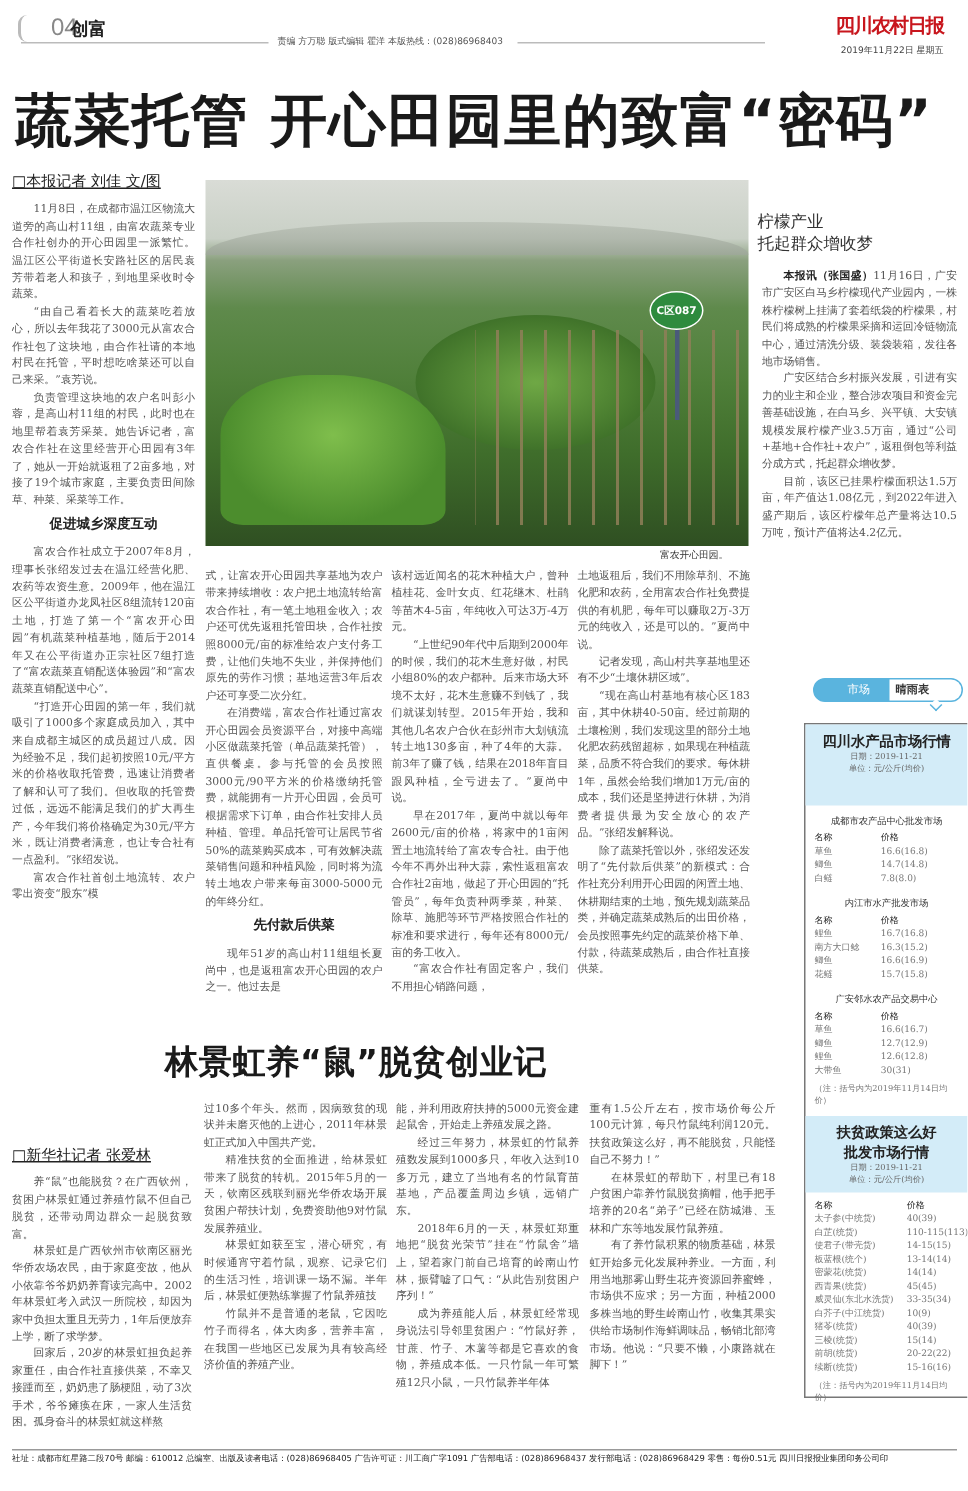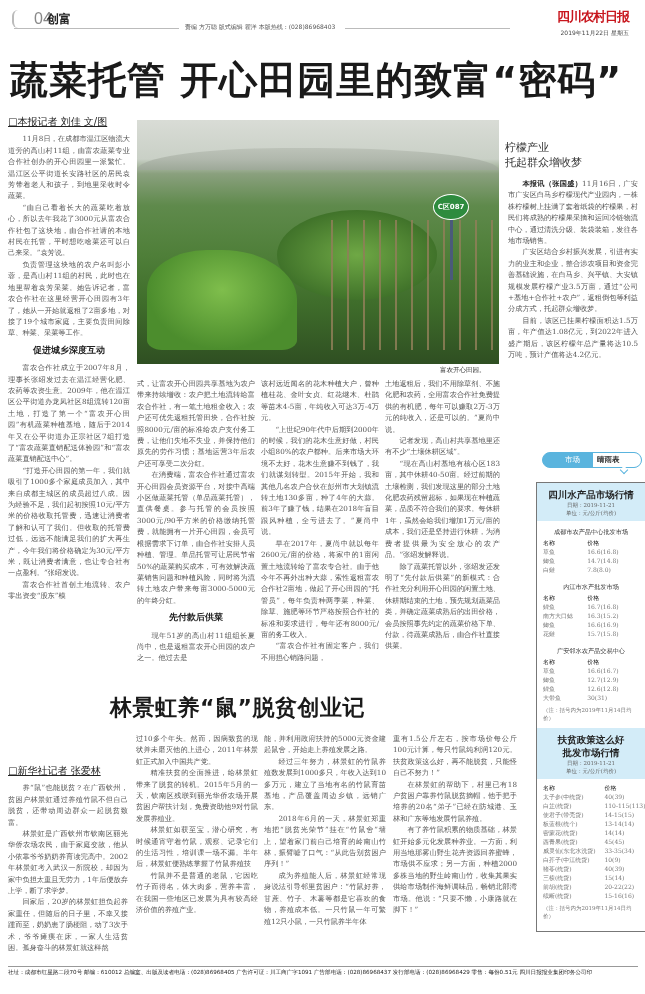--- a/index.html
+++ b/index.html
@@ -34,21 +34,21 @@
   .caption { position: absolute; left: 440px; top: 366px; font-size: 6.5px; color: #333; }
 
   .sidebar-story-title { position: absolute; left: 505px; top: 140px; width: 135px; text-align: left; font-size: 11px; line-height: 15px; color: #333; }
 
   .market-tab { position: absolute; left: 542px; top: 452px; width: 100px; height: 16px; border-radius: 8px; background: #5ab4de; border: 1px solid #5ab4de; }
   .market-tab .t1 { position: absolute; left: 22px; top: 2px; font-family: "DejaVu Sans", sans-serif; font-size: 7.5px; color: #fff; }
   .market-tab .t2 { position: absolute; left: 50px; top: 0; height: 14px; width: 48px; background: #fff; border-radius: 0 8px 8px 0; font-family: "DejaVu Sans", sans-serif; font-size: 7.5px; color: #333; font-weight: bold; padding: 2px 4px; }
   .market-tab .tail { position: absolute; left: 78px; top: 14px; width: 6px; height: 6px; border-right: 1px solid #5ab4de; border-bottom: 1px solid #5ab4de; background: #fff; transform: rotate(45deg); }
 
   .market-box { position: absolute; left: 536px; top: 482px; width: 109px; height: 450px; border: 1px solid #777; border-right: none; }
-  .mb-head { background: #d3ecf8; text-align: center; padding: 5px 0 4px; }
+  .mb-head { background: #d3ecf8; text-align: center; padding: 5px 0 20px; }
   .mb-title { font-family: "DejaVu Sans", sans-serif; font-weight: bold; font-size: 9.5px; color: #222; line-height: 13px; }
   .mb-sub { font-size: 5.5px; color: #666; line-height: 8px; }
   .mb-sec { padding: 4px 6px 2px; font-size: 6px; line-height: 9px; color: #777; }
   .mb-sec-title { font-family: "DejaVu Sans", sans-serif; font-size: 6.2px; color: #333; text-align: center; margin: 2px 0; }
   .mb-row { display: flex; }
   .mb-row .n { width: 46%; white-space: nowrap; overflow: hidden; }
   .mb-row .p { width: 54%; white-space: nowrap; }
   .mb-row.hdr { color: #222; }
   .mb-note { font-size: 5.5px; line-height: 8px; color: #777; padding: 2px 6px; }
   .mb-divhead { background: #d3ecf8; text-align: center; padding: 5px 0 4px; margin-top: 4px; }
@@ -271,21 +271,21 @@
   </div>
   <div class="mb-note">（注：括号内为2019年11月14日均价）</div>
 </div>
 
 <h2 class="headline2">林景虹养“鼠”脱贫创业记</h2>
 
 <div class="col" style="left:8px; top:733px; width:120px;">
   <div class="byline" style="margin-bottom:6px;margin-top:32px;">□新华社记者 张爱林</div>
   <p>养“鼠”也能脱贫？在广西钦州，贫困户林景虹通过养殖竹鼠不但自己脱贫，还带动周边群众一起脱贫致富。</p>
   <p>林景虹是广西钦州市钦南区丽光华侨农场农民，由于家庭变故，他从小依靠爷爷奶奶养育读完高中。2002年林景虹考入武汉一所院校，却因为家中负担太重且无劳力，1年后便放弃上学，断了求学梦。</p>
-  <p>回家后，20岁的林景虹担负起养家重任，但随后的日子里，不幸又接踵而至，奶奶患了肠梗阻，动了3次手术，爷爷瘫痪在床，一家人生活贫困。孤身奋斗的林景虹就这样熬</p>
+  <p>回家后，20岁的林景虹担负起养家重任，由合作社直接供菜，不幸又接踵而至，奶奶患了肠梗阻，动了3次手术，爷爷瘫痪在床，一家人生活贫困。孤身奋斗的林景虹就这样熬</p>
 </div>
 <div class="col" style="left:136px; top:733px; width:122px;">
   <p style="text-indent:0">过10多个年头。然而，因病致贫的现状并未磨灭他的上进心，2011年林景虹正式加入中国共产党。</p>
   <p>精准扶贫的全面推进，给林景虹带来了脱贫的转机。2015年5月的一天，钦南区残联到丽光华侨农场开展贫困户帮扶计划，免费资助他9对竹鼠发展养殖业。</p>
   <p>林景虹如获至宝，潜心研究，有时候通宵守着竹鼠，观察、记录它们的生活习性，培训课一场不漏。半年后，林景虹便熟练掌握了竹鼠养殖技</p>
   <p>竹鼠并不是普通的老鼠，它因吃竹子而得名，体大肉多，营养丰富，在我国一些地区已发展为具有较高经济价值的养殖产业。</p>
 </div>
 <div class="col" style="left:264px; top:733px; width:122px;">
   <p style="text-indent:0">能，并利用政府扶持的5000元资金建起鼠舍，开始走上养殖发展之路。</p>
   <p>经过三年努力，林景虹的竹鼠养殖数发展到1000多只，年收入达到10多万元，建立了当地有名的竹鼠育苗基地，产品覆盖周边乡镇，远销广东。</p>

